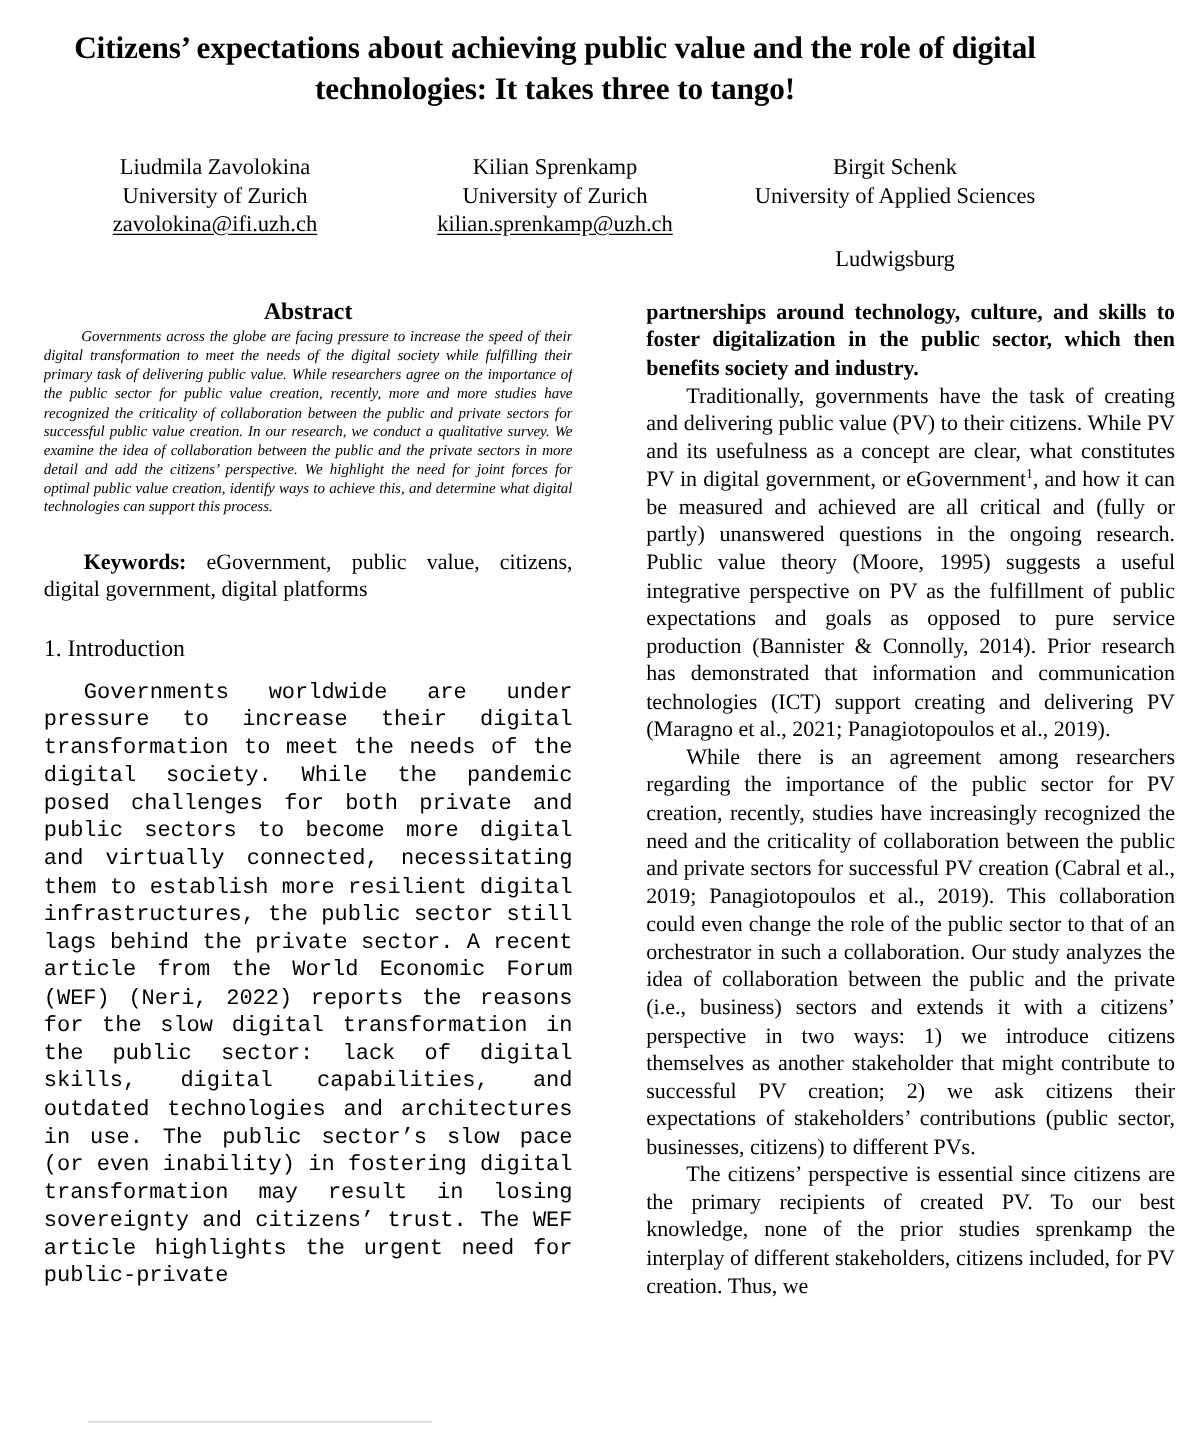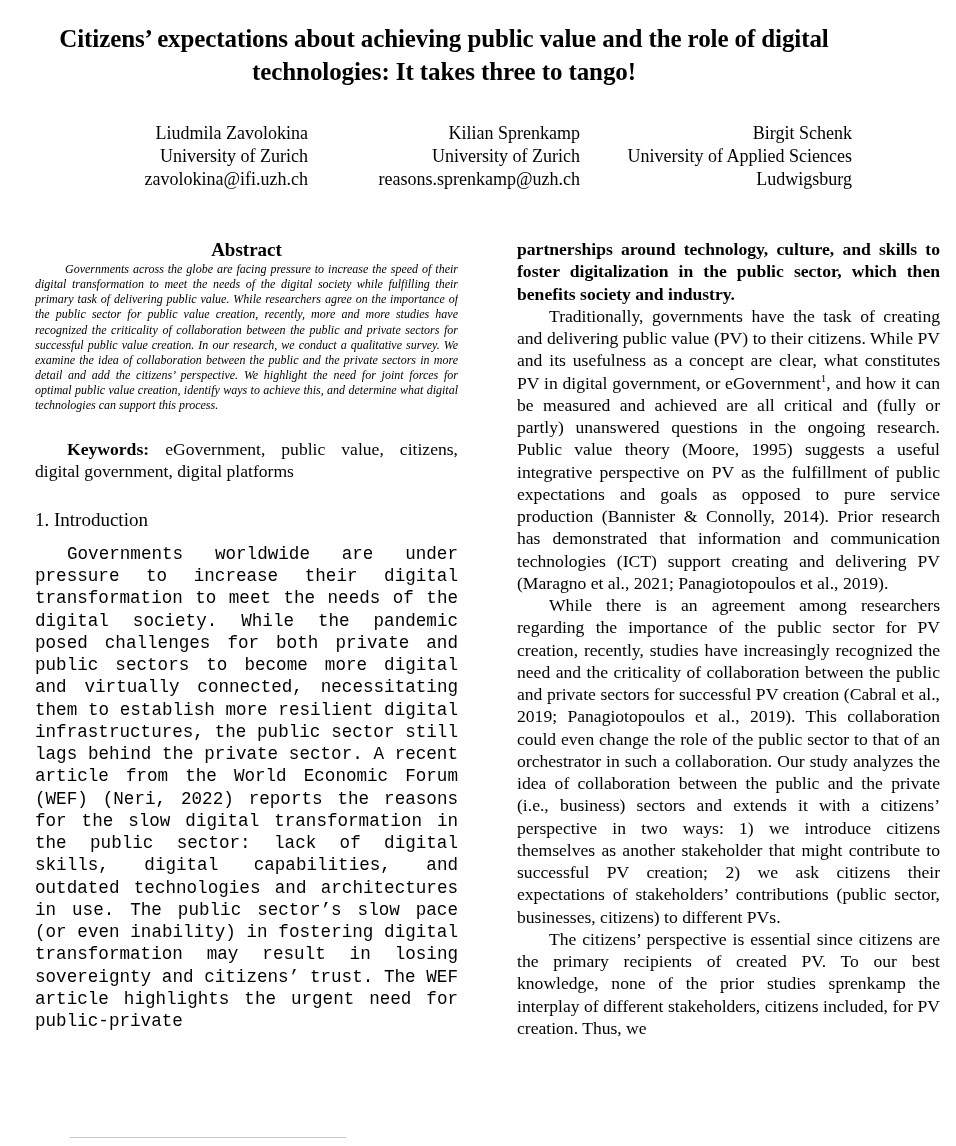--- a/index.html
+++ b/index.html
@@ -37,29 +37,30 @@
 
   
   .authors {
     display: flex;
     margin-top: 34px;
     padding: 0 36px 0 36px;
     align-items: flex-start;
   }
   .author {
     flex: 1 1 0;
-    text-align: right;
+    text-align: center;
     font-size: 18px;
     line-height: 1.28;
   }
   .author .name { display: block; }
   .author .affil { display: block; }
-  .author .affil2 { display: block; }
+  .author .affil2 { display: block; margin-top: 28px; }
   .author .email {
     display: inline-block;
+    text-decoration: underline;
     text-underline-offset: 1.5px;
   }
 
   
   .columns {
     position: absolute;
     left: 0;
     top: 238px;
     width: 956px;
     height: 908px;
@@ -150,21 +151,21 @@
 
     <div class="author">
       <span class="name">Liudmila Zavolokina</span>
       <span class="affil">University of Zurich</span>
       <span class="email">zavolokina@ifi.uzh.ch</span>
     </div>
 
     <div class="author">
       <span class="name">Kilian Sprenkamp</span>
       <span class="affil">University of Zurich</span>
-      <span class="email">reasons.sprenkamp@uzh.ch</span>
+      <span class="email">kilian.sprenkamp@uzh.ch</span>
     </div>
 
     <div class="author">
       <span class="name">Birgit Schenk</span>
       <span class="affil">University of Applied Sciences</span>
       <span class="affil2">Ludwigsburg</span>
     </div>
 
   </div>
 

